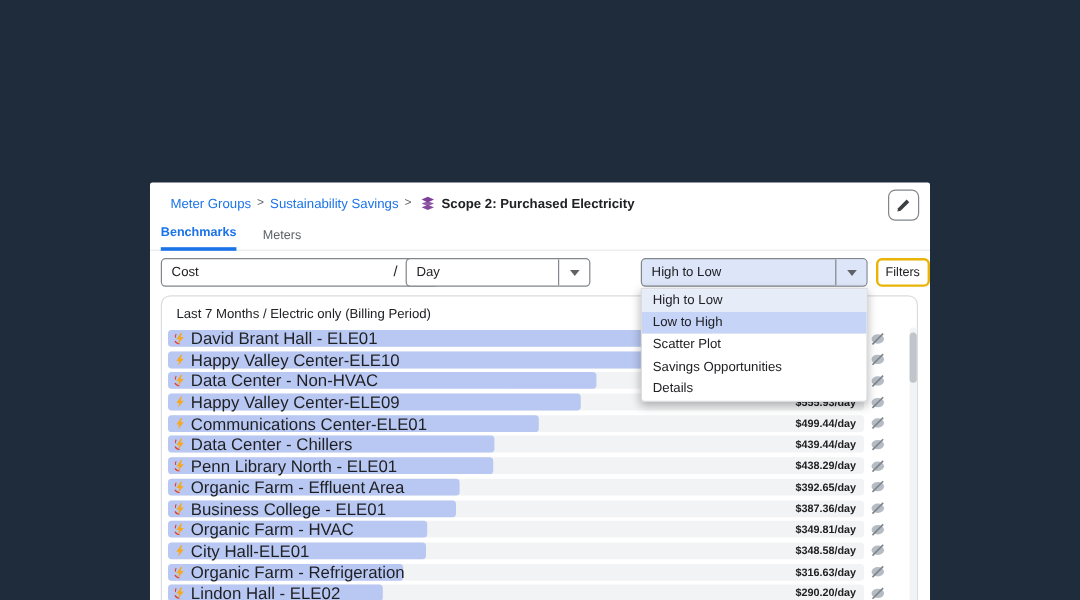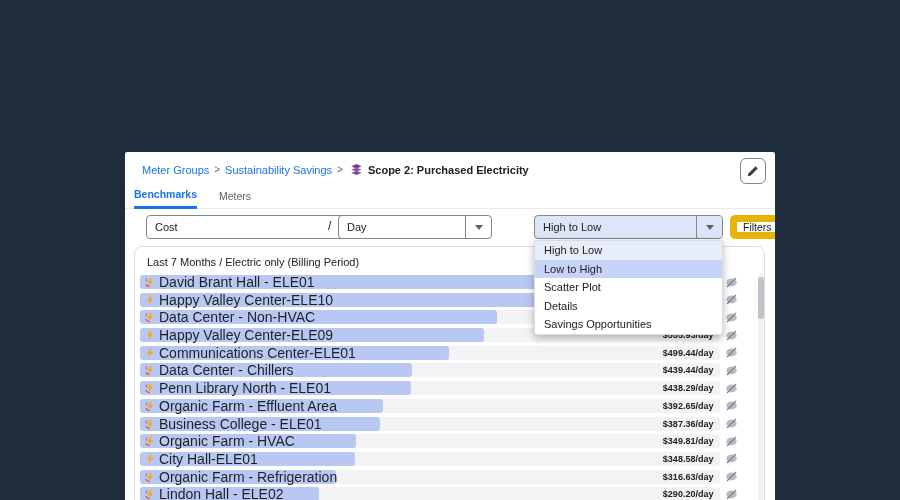--- a/index.html
+++ b/index.html
@@ -46,26 +46,26 @@
   }
   .select .val { flex:1; font-size:11px; font-weight:500; padding-left:8px; color:#202124; }
   .select .arrow-cell {
     width:26px; height:100%; border-left:1px solid #80868b;
     display:flex; align-items:center; justify-content:center;
   }
   .select .arrow { width:0; height:0; border-left:4px solid transparent; border-right:4px solid transparent; border-top:5px solid #5f6368; }
   .select.open { background:#dde5f8; }
   .select.open .arrow-cell { background:#dde5f8; }
   .slash-sep { position:absolute; left:203px; top:10px; font-size:12px; color:#202124; }
-  #metric-select { left:21px;  width:232px; }
+  #metric-select { left:9px;  width:232px; }
   #period-select { left:213px; width:154px; }
   #sort-select   { left:409px; width:189px; }
   .filters-btn {
     position:absolute; left:605px; top:6px; height:24px; padding:0 6px;
-    background:#fff; border:7px solid #eab308; border-radius:5px;
+    background:#fff; border:2px solid #eab308; border-radius:5px;
     font-size:10.5px; color:#202124; display:flex; align-items:center; cursor:pointer;
   }
   
   .card {
     position:absolute; left:9px; top:94px; width:631px; height:280px;
     border:1px solid #dadce0; border-radius:8px; background:#fff;
   }
   .card-title { font-size:11px; color:#202124; padding:9px 0 0 12px; }
   .rows { position:absolute; left:5px; top:28px; width:598px; }
   .row { position:relative; height:14px; margin-bottom:3.7px; display:flex; }
@@ -449,17 +449,17 @@
 </div>
     <div class="scrollbar-track">
       <div class="scrollbar-thumb"></div>
     </div>
   </div>
 
   <div class="menu" id="sort-menu">
       <div class="menu-item selected">High to Low</div>
       <div class="menu-item hover">Low to High</div>
       <div class="menu-item">Scatter Plot</div>
+      <div class="menu-item">Savings Opportunities</div>
       <div class="menu-item">Details</div>
-      <div class="menu-item">Savings Opportunities</div>
     </div>
 
 </div>
 
 </body></html>

